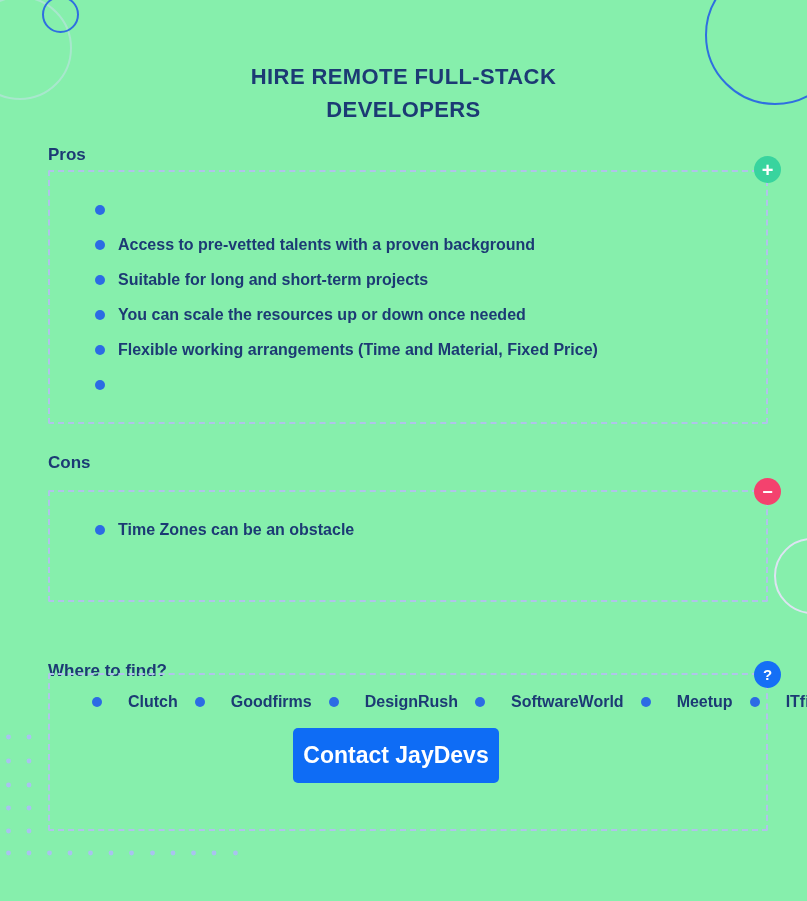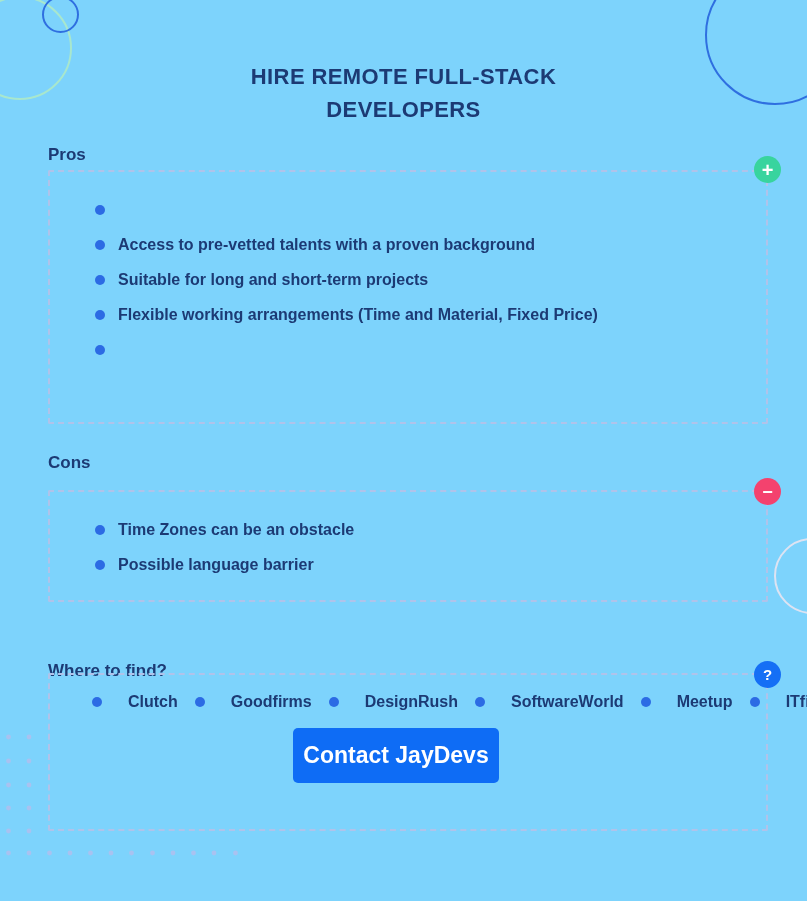--- a/index.html
+++ b/index.html
@@ -1,17 +1,17 @@
 <!DOCTYPE html>
 <html><head>
 <meta charset="utf-8">
 <style>
   html,body{margin:0;padding:0;background:#eff3fb;}
   .page{
-    position:relative;width:807px;height:901px;background:#7dd3fc;
+    position:relative;width:807px;height:901px;background:#86efac;
     overflow:hidden;font-family:"Liberation Sans",sans-serif;color:#1c3a74;
   }
   
   .ring{position:absolute;border-radius:50%;box-sizing:border-box;}
   .ring-mint{left:-32px;top:-4px;width:104px;height:104px;border:2px solid #a8e7cd;}
   .ring-blue-sm{left:42px;top:-4px;width:37px;height:37px;border:2px solid #2f6fe0;}
   .ring-blue-lg{left:705px;top:-35px;width:140px;height:140px;border:2px solid #2f6fe0;}
   .ring-faint{left:774px;top:538px;width:76px;height:76px;border:2px solid #dde3f2;}
   .dotgrid{position:absolute;left:0;top:723px;}
   
@@ -108,39 +108,39 @@
       <li>
           <span class="dot"></span>
           <span class="btxt">Access to pre-vetted talents with a proven background</span>
         </li>
       <li>
           <span class="dot"></span>
           <span class="btxt">Suitable for long and short-term projects</span>
         </li>
       <li>
           <span class="dot"></span>
+          <span class="btxt">You can scale the resources up or down once needed</span>
+        </li>
+      <li>
+          <span class="dot"></span>
           <span class="btxt">Flexible working arrangements (Time and Material, Fixed Price)</span>
         </li>
       <li>
           <span class="dot"></span>
         </li>
     </ul>
   </div>
 
   <div class="heading heading-cons">Cons</div>
   <div class="box box-cons">
     <div class="badge badge-minus">−</div>
     <ul class="blist">
       <li>
           <span class="dot"></span>
           <span class="btxt">Time Zones can be an obstacle</span>
-        </li>
-      <li>
-          <span class="dot"></span>
-          <span class="btxt">Possible language barrier</span>
         </li>
     </ul>
   </div>
 
   <div class="heading heading-find">Where to find?</div>
   <div class="box box-find">
     <div class="badge badge-question">?</div>
     <div class="platforms">
       <span class="pitem">
           <span class="dot"></span>

